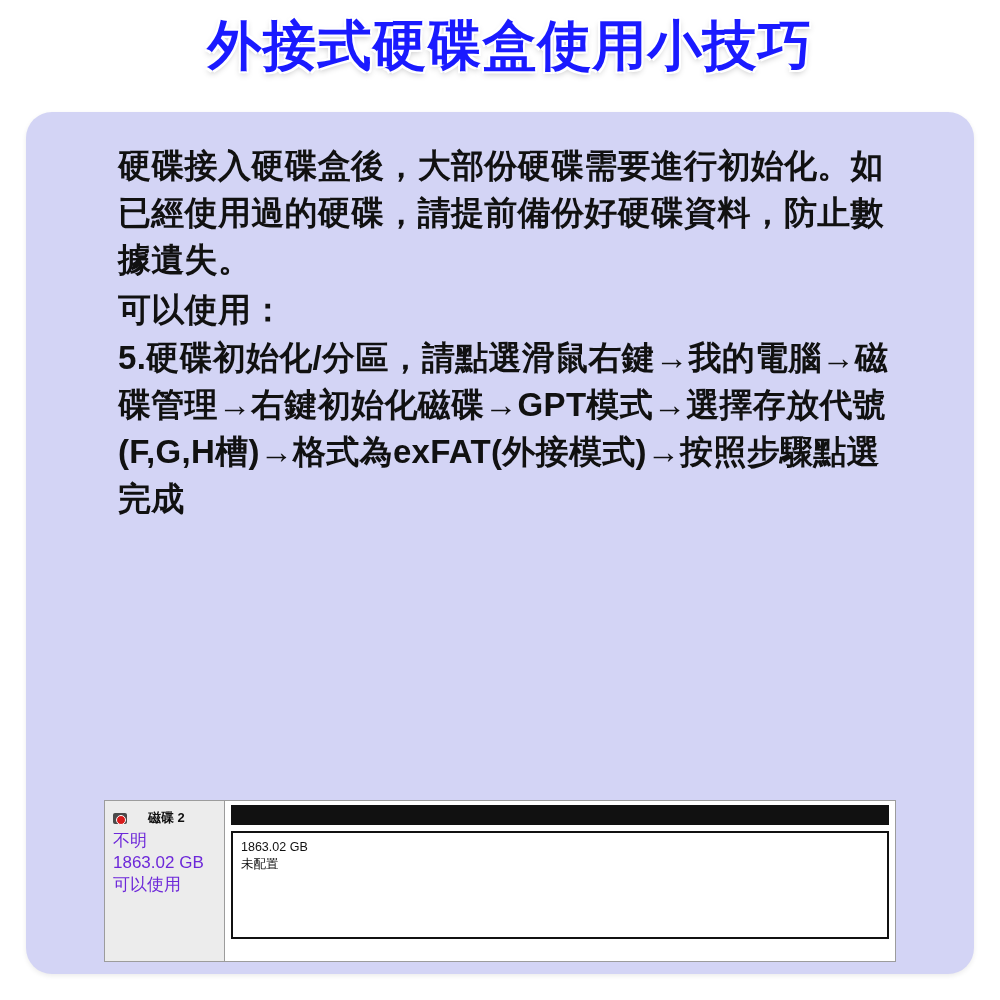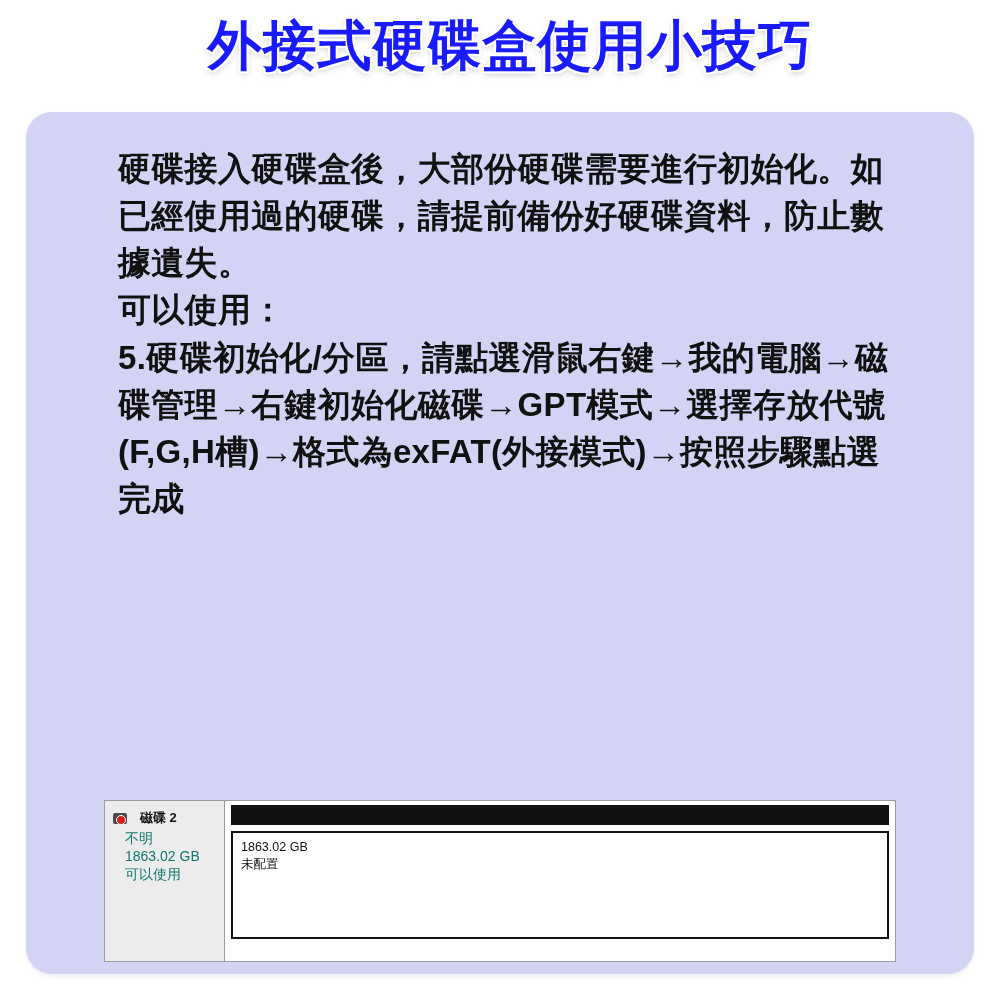--- a/index.html
+++ b/index.html
@@ -58,20 +58,21 @@
     font-weight: bold;
     line-height: 1.42;
     color: #111111;
     letter-spacing: 0.3px;
   }
   .body-text p {
     margin: 0 0 2px 0;
   }
   .para-block p {
     margin: 0;
+    font-family: Liberation Mono, monospace;
   }
   
   .shot {
     position: absolute;
     left: 104px;
     top: 800px;
     width: 790px;
     height: 160px;
     background: #ffffff;
     border: 1px solid #9c9c9c;
@@ -85,21 +86,21 @@
     width: 120px;
     height: 160px;
     background: #ececec;
     border-right: 1px solid #9c9c9c;
     padding: 8px 6px 0 8px;
     box-sizing: border-box;
   }
   .disk-head {
     display: flex;
     align-items: center;
-    gap: 12px;
+    gap: 20px;
     font-size: 13px;
     font-weight: bold;
     color: #111;
     margin-bottom: 3px;
   }
   .disk-icon {
     width: 15px;
     height: 13px;
     position: relative;
     display: inline-block;
@@ -113,24 +114,23 @@
   }
   .disk-icon .dot {
     position: absolute;
     left: 3px; top: 3px;
     width: 8px; height: 8px;
     background: #d81b1b;
     border-radius: 50%;
     border: 1px solid #fff;
   }
   .disk-line {
-    font-size: 14px;
-    color: #0f766e;
+    font-size: 17px;
+    color: #6d28d9;
     line-height: 1.28;
-    margin-left: 12px;
   }
   .shot-right {
     position: absolute;
     left: 120px;
     top: 0;
     right: 0;
     height: 160px;
     background: #ffffff;
     box-sizing: border-box;
     padding: 4px 6px 6px 6px;

